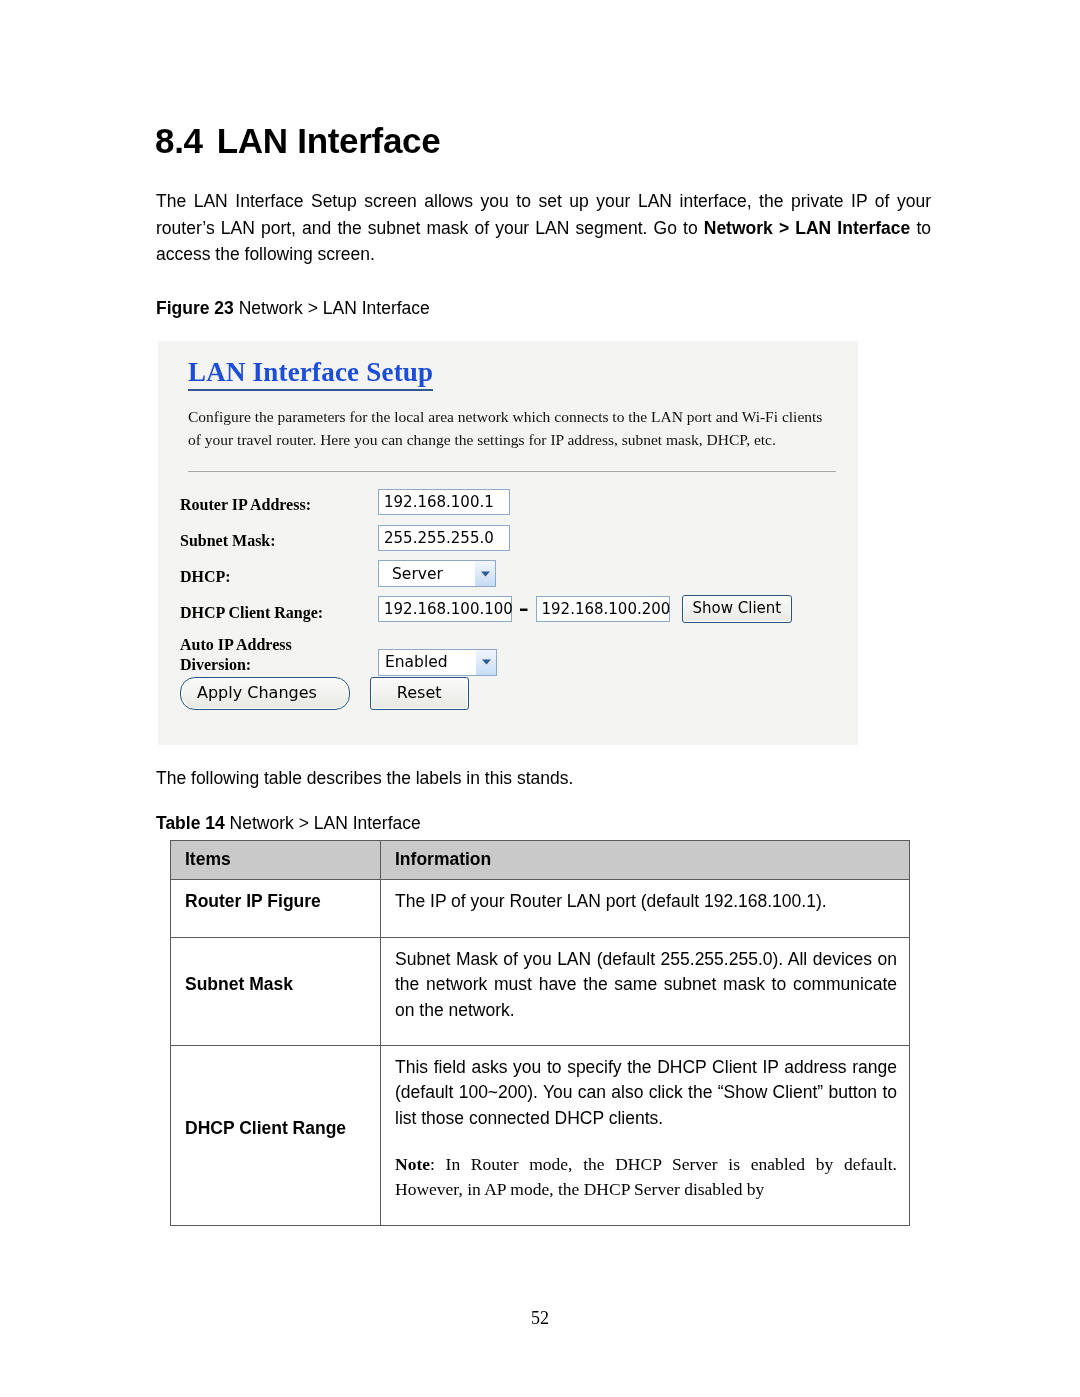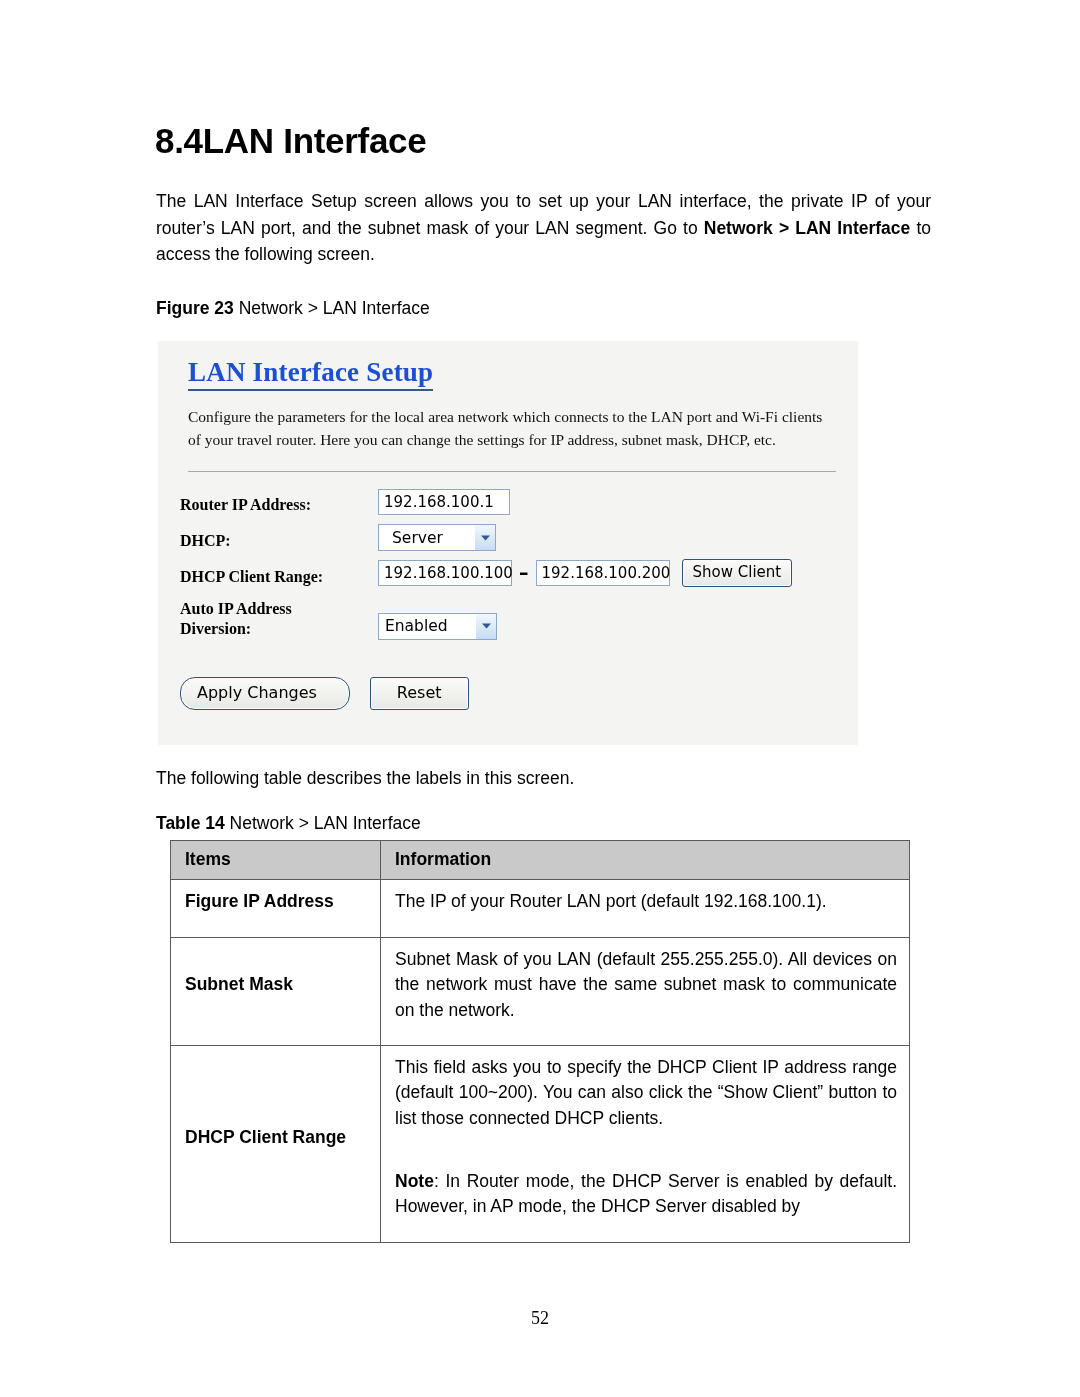--- a/index.html
+++ b/index.html
@@ -26,21 +26,21 @@
   
   .section-heading {
     position: absolute;
     left: 155px;
     top: 122px;
     font-size: 35px;
     font-weight: bold;
     letter-spacing: -0.3px;
     line-height: 1.1;
   }
-  .section-heading .num { }
+  .section-heading .num { margin-right: 14px; }
 
   
   .intro {
     position: absolute;
     left: 156px;
     top: 188px;
     width: 775px;
     font-size: 17.5px;
     line-height: 1.52;
     text-align: justify;
@@ -243,21 +243,21 @@
   .desc-table .cell-item {
     font-weight: bold;
     vertical-align: middle;
   }
   .desc-table .cell-info {
     text-align: justify;
     text-align-last: left;
     vertical-align: middle;
   }
   .desc-table .cell-info p { margin: 0; }
-  .desc-table .cell-info p + p { margin-top: 38px; }
+  .desc-table .cell-info p + p { margin-top: 21px; font-family: Liberation Serif, serif; }
   .desc-table .cell-info b { font-weight: bold; }
 
   
   .page-number {
     position: absolute;
     left: 0;
     top: 1308px;
     width: 1080px;
     text-align: center;
     font-family: "Liberation Serif", serif;
@@ -291,20 +291,26 @@
 
     <div class="form-area">
 
       <div class="form-row">
         <div class="form-label">Router IP Address:</div>
         <div class="form-control">
           <div class="txt txt-ip">192.168.100.1</div>
         </div>
       </div>
 
+      <div class="form-row">
+        <div class="form-label">Subnet Mask:</div>
+        <div class="form-control">
+          <div class="txt txt-ip">255.255.255.0</div>
+        </div>
+      </div>
 
       <div class="form-row">
         <div class="form-label">DHCP:</div>
         <div class="form-control">
           <div class="sel sel-server">
             <span class="sel-value">Server</span>
             <span class="sel-arrow">
               <svg width="11" height="8" viewBox="0 0 11 8">
                   <path d="M1 1.5 L5.5 6.5 L10 1.5 Z" fill="#2d5a96"></path>
                 </svg>
@@ -342,36 +348,36 @@
 
     </div>
 
     <div class="shot-buttons">
       <button class="btn btn-apply">Apply Changes</button>
       <button class="btn btn-reset">Reset</button>
     </div>
 
   </div>
 
-  <div class="following-line">The following table describes the labels in this screen.</div>
+  <div class="following-line">The following table describes the labels in this stands.</div>
 
   <div class="table-caption">
     <span class="cap-label">Table 14</span><span> Network &gt; LAN Interface</span>
   </div>
 
   <table class="desc-table">
     <thead>
       <tr>
         <th class="col-items">Items</th>
         <th>Information</th>
       </tr>
     </thead>
     <tbody>
       <tr>
-        <td class="cell-item col-items">Figure IP Address</td>
+        <td class="cell-item col-items">Router IP Figure</td>
         <td class="cell-info">
           <p>The IP of your Router LAN port (default 192.168.100.1).</p>
         </td>
       </tr>
       <tr>
         <td class="cell-item col-items">Subnet Mask</td>
         <td class="cell-info">
           <p>Subnet Mask of you LAN (default 255.255.255.0). All devices on the network must have the same subnet mask to communicate on the network.</p>
         </td>
       </tr>

